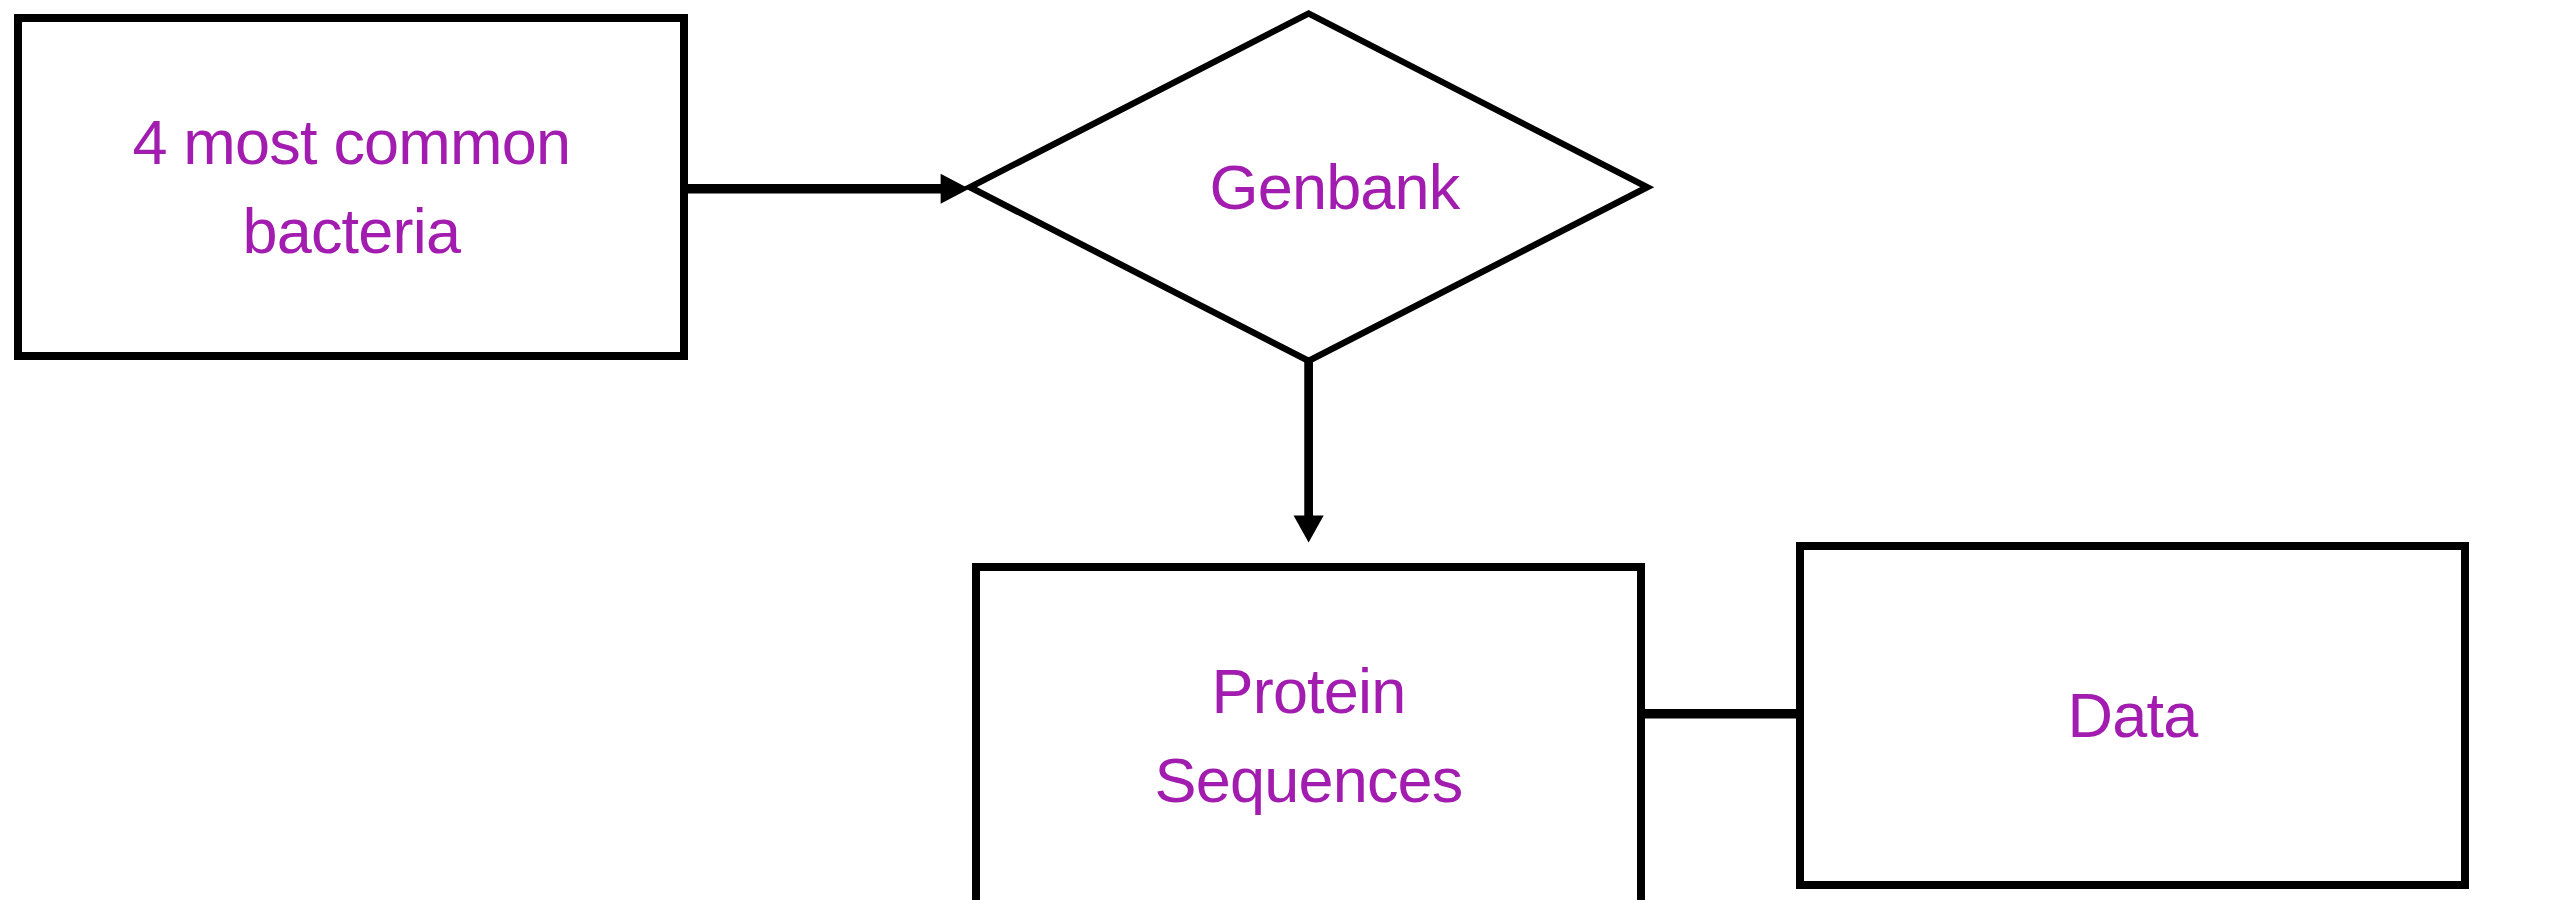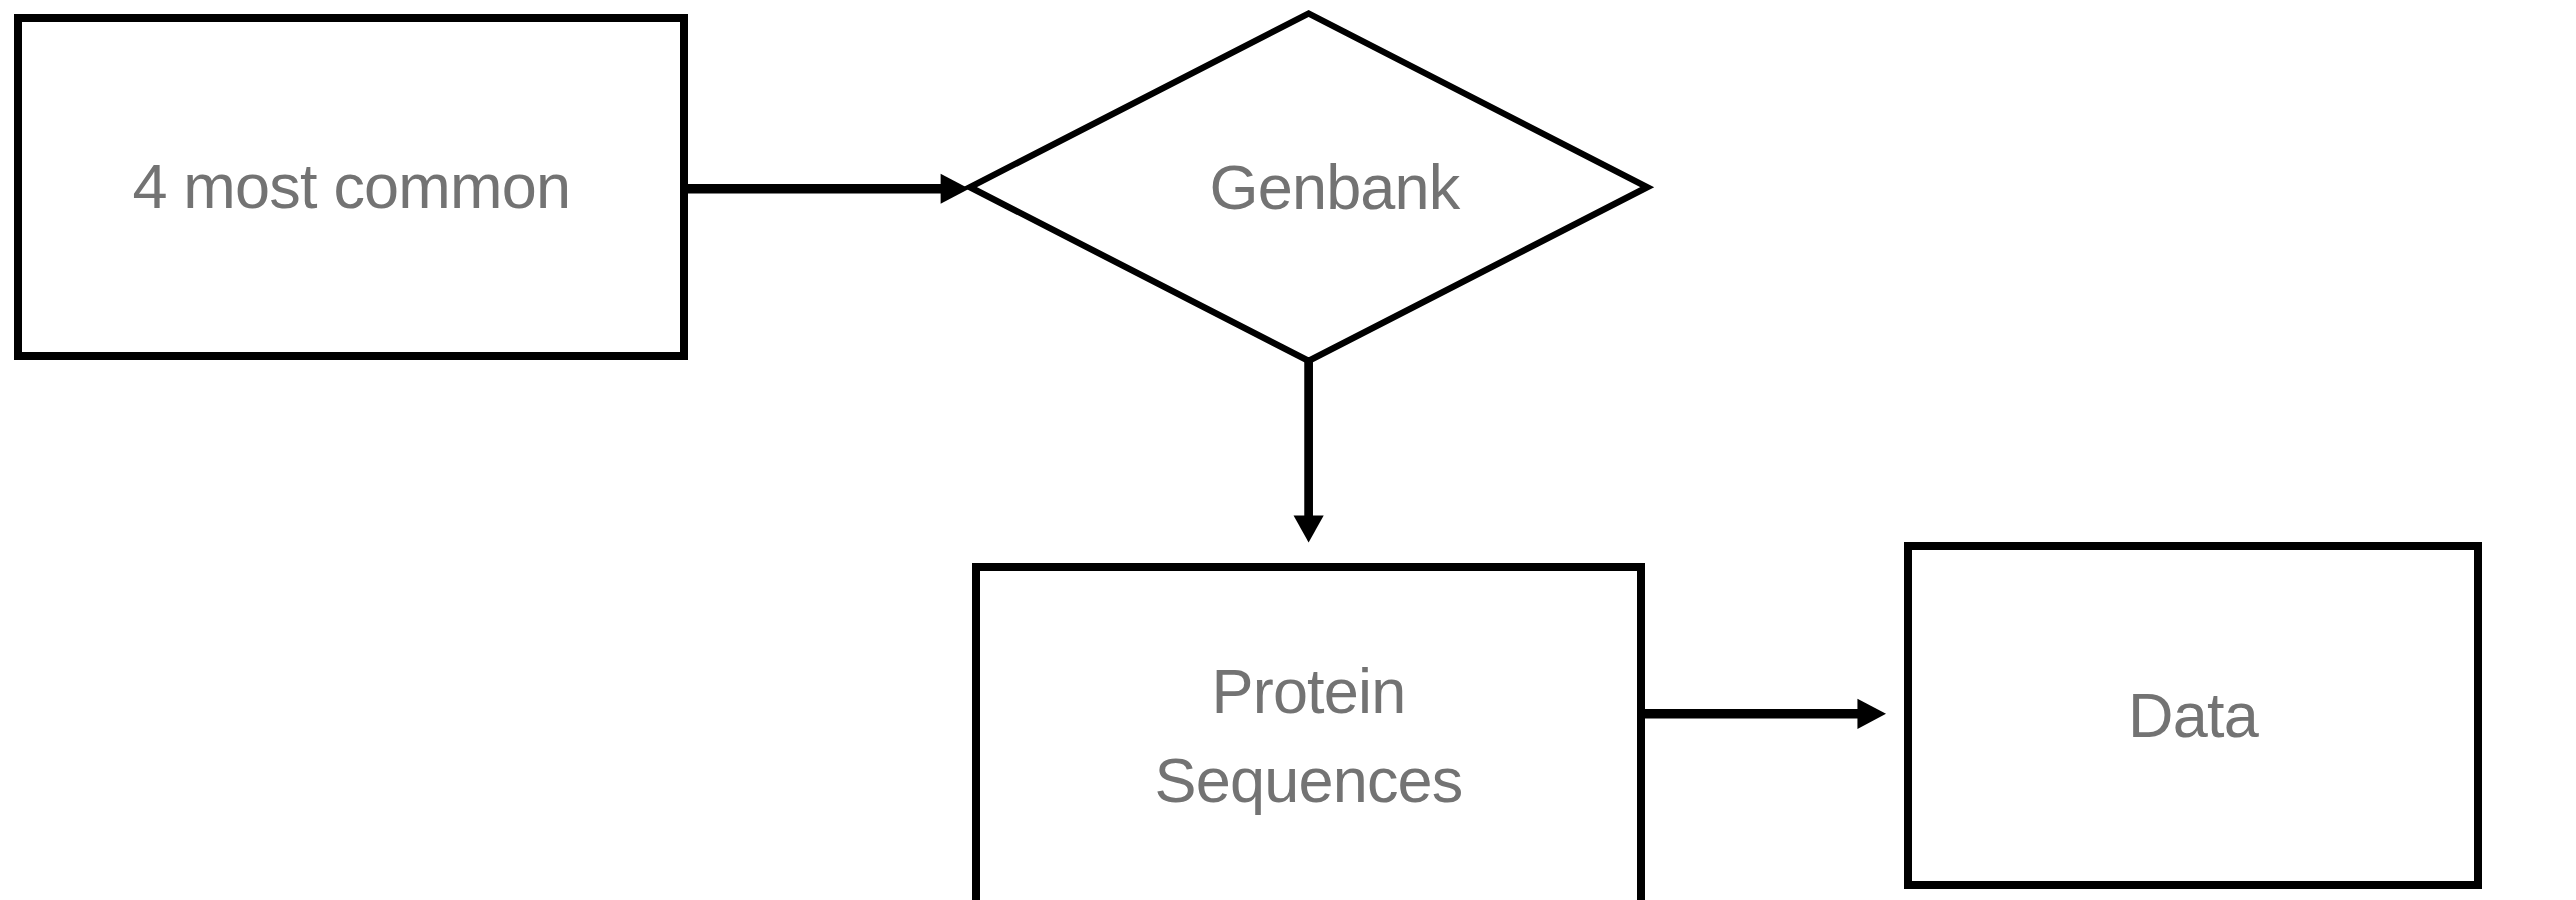--- a/index.html
+++ b/index.html
@@ -6,21 +6,21 @@
     margin: 0;
     padding: 0;
     background: #ffffff;
   }
   .canvas {
     position: relative;
     width: 2576px;
     height: 901px;
     background: #ffffff;
     font-family: "Liberation Sans", sans-serif;
-    color: #737373;
+    color: #a21caf;
     overflow: hidden;
   }
   .connector-layer {
     position: absolute;
     left: 0;
     top: 0;
     width: 2576px;
     height: 901px;
   }
   .rect-node {
@@ -47,23 +47,23 @@
     height: 346px;
   }
   .node-protein {
     left: 972px;
     top: 543px;
     width: 673px;
     height: 345px;
     margin-top: 20px;
   }
   .node-preprocessing {
-    left: 1904px;
+    left: 1796px;
     top: 542px;
-    width: 578px;
+    width: 673px;
     height: 347px;
   }
   .diamond-label {
     position: absolute;
     left: 996px;
     top: 13.5px;
     width: 677px;
     height: 347px;
     display: flex;
     align-items: center;
@@ -92,20 +92,21 @@
     </g>
 
     <g>
       <line x1="2072" y1="900" x2="2344" y2="900" stroke="#000000" stroke-width="12"></line>
       <polygon points="2378,900 2342,881 2342,919" fill="#000000"></polygon>
     </g>
   </svg>
 
   <div class="rect-node node-bacteria">
     <div class="node-text">4 most common</div>
+    <div class="node-text">bacteria</div>
   </div>
 
   <div class="diamond-label">
     <div class="node-text">Genbank</div>
   </div>
 
   <div class="rect-node node-protein">
     <div class="node-text">Protein</div>
     <div class="node-text">Sequences</div>
   </div>

